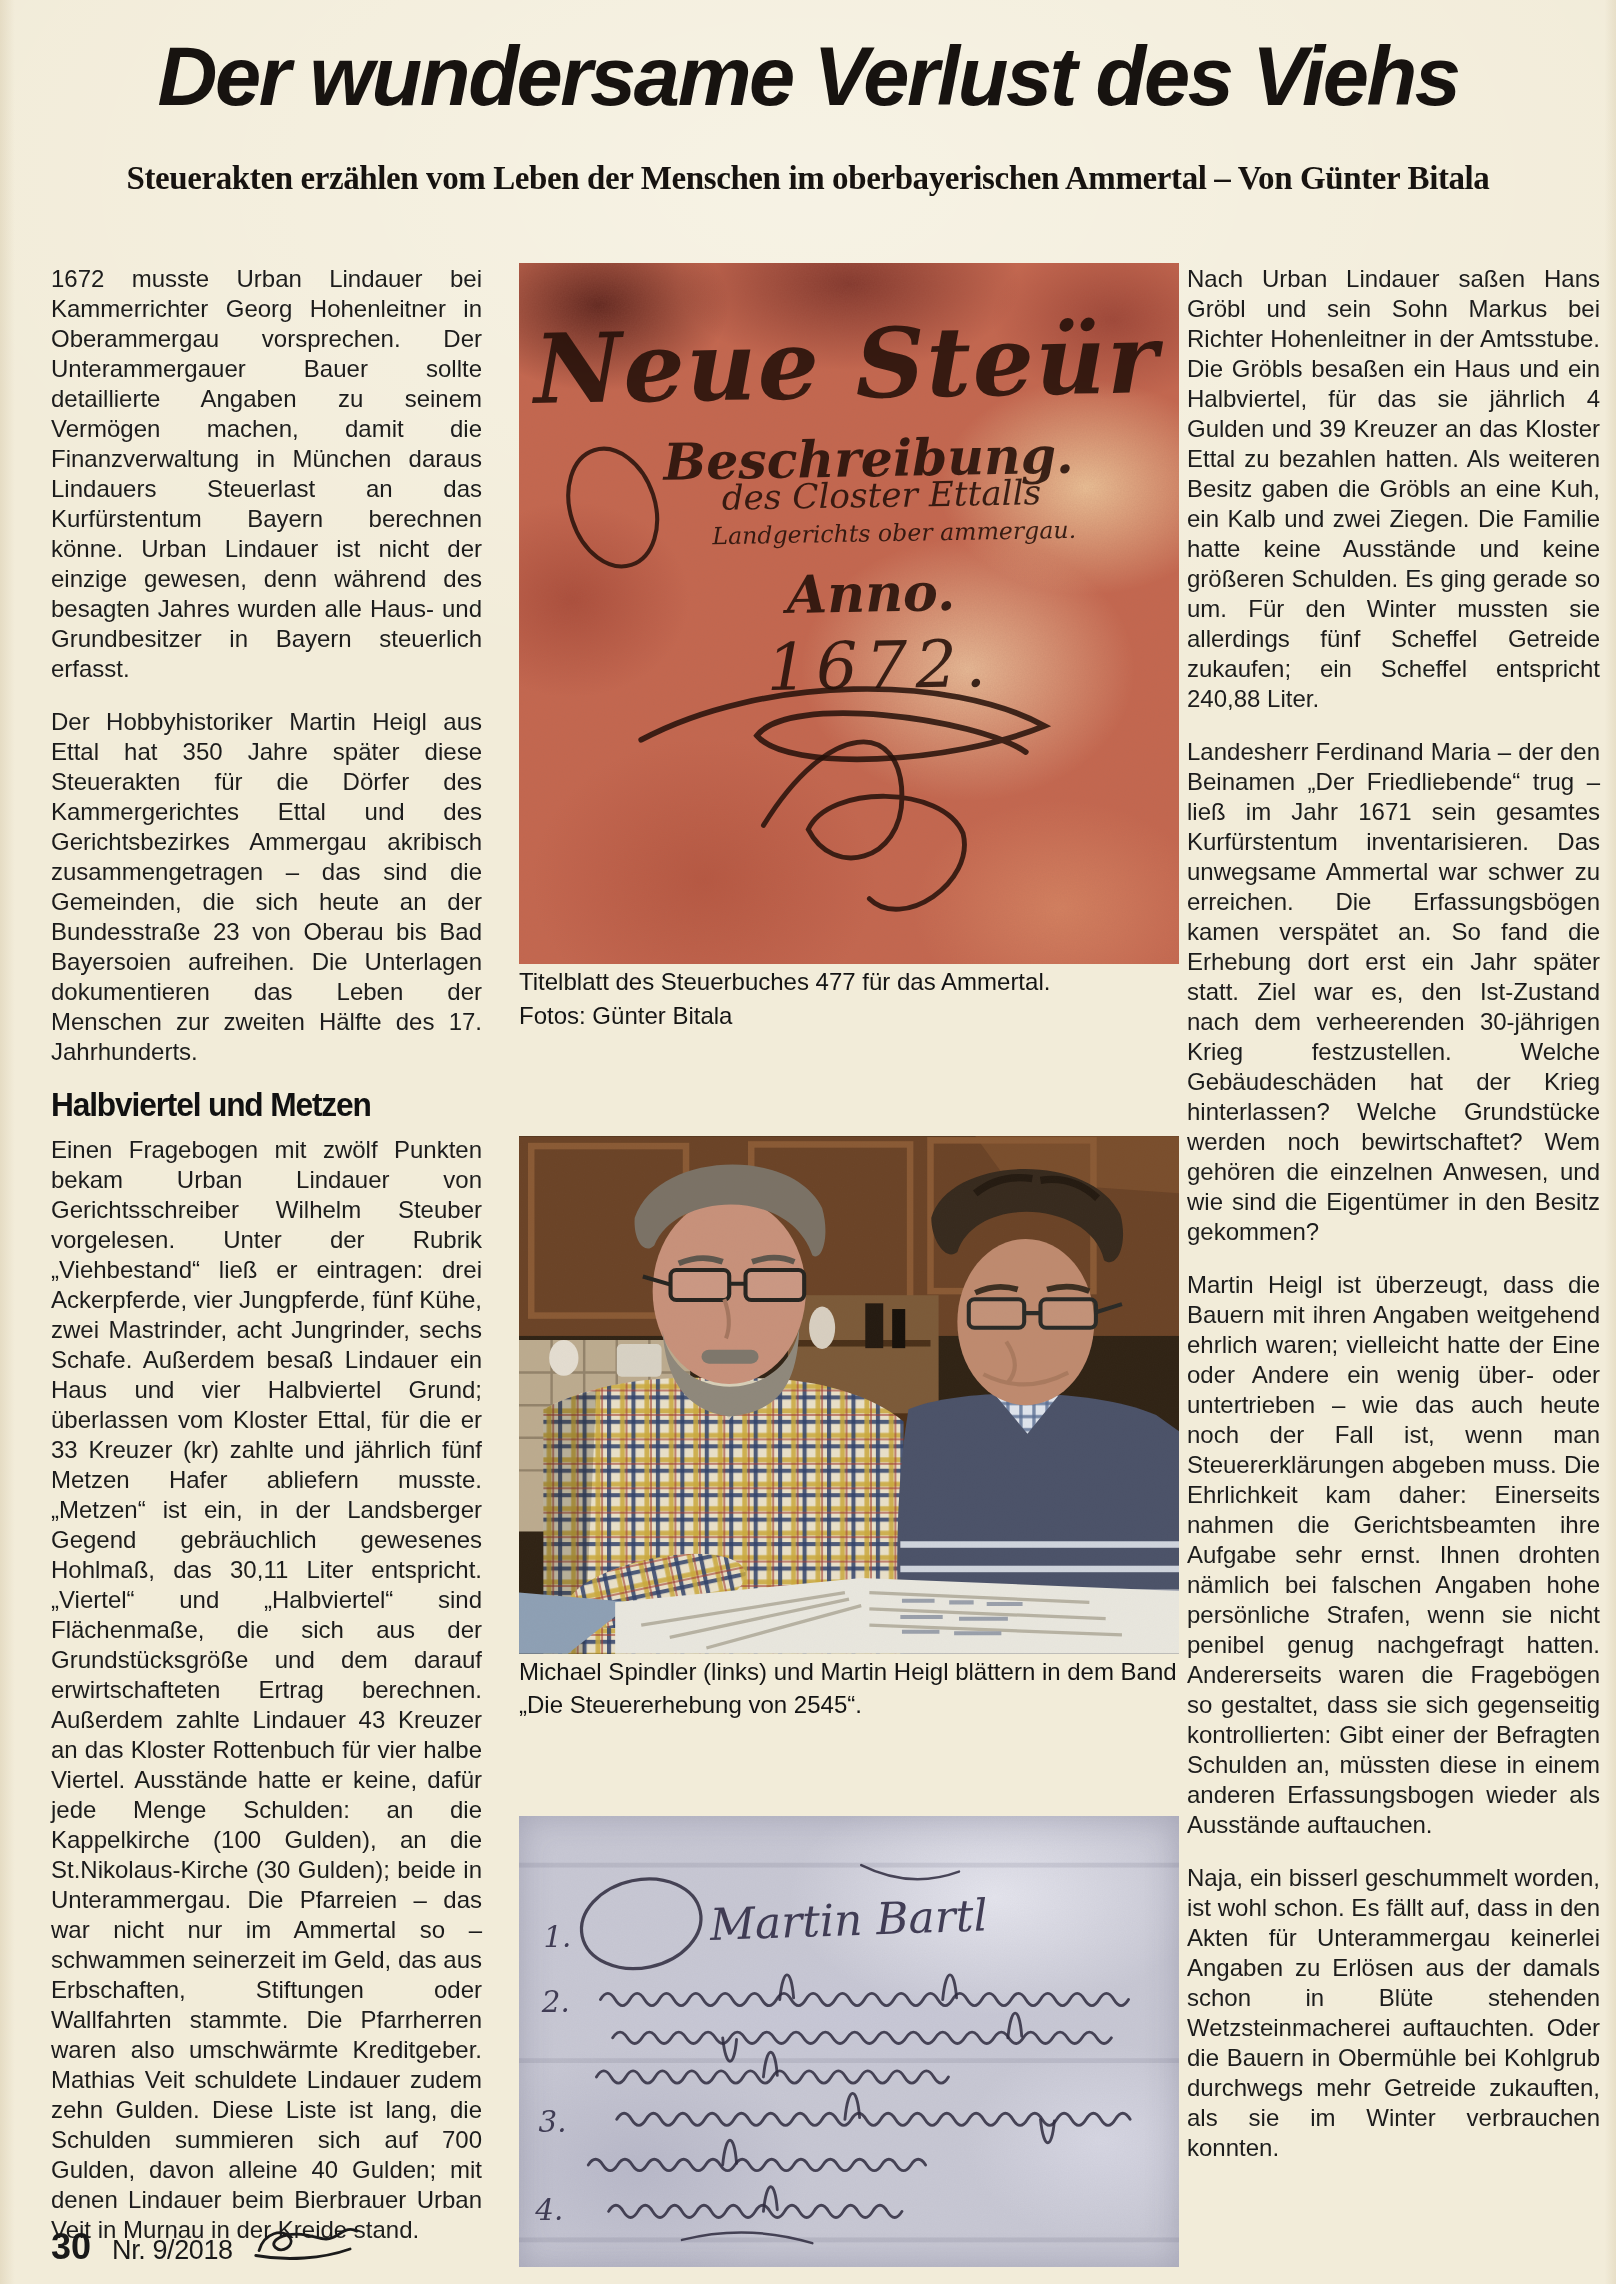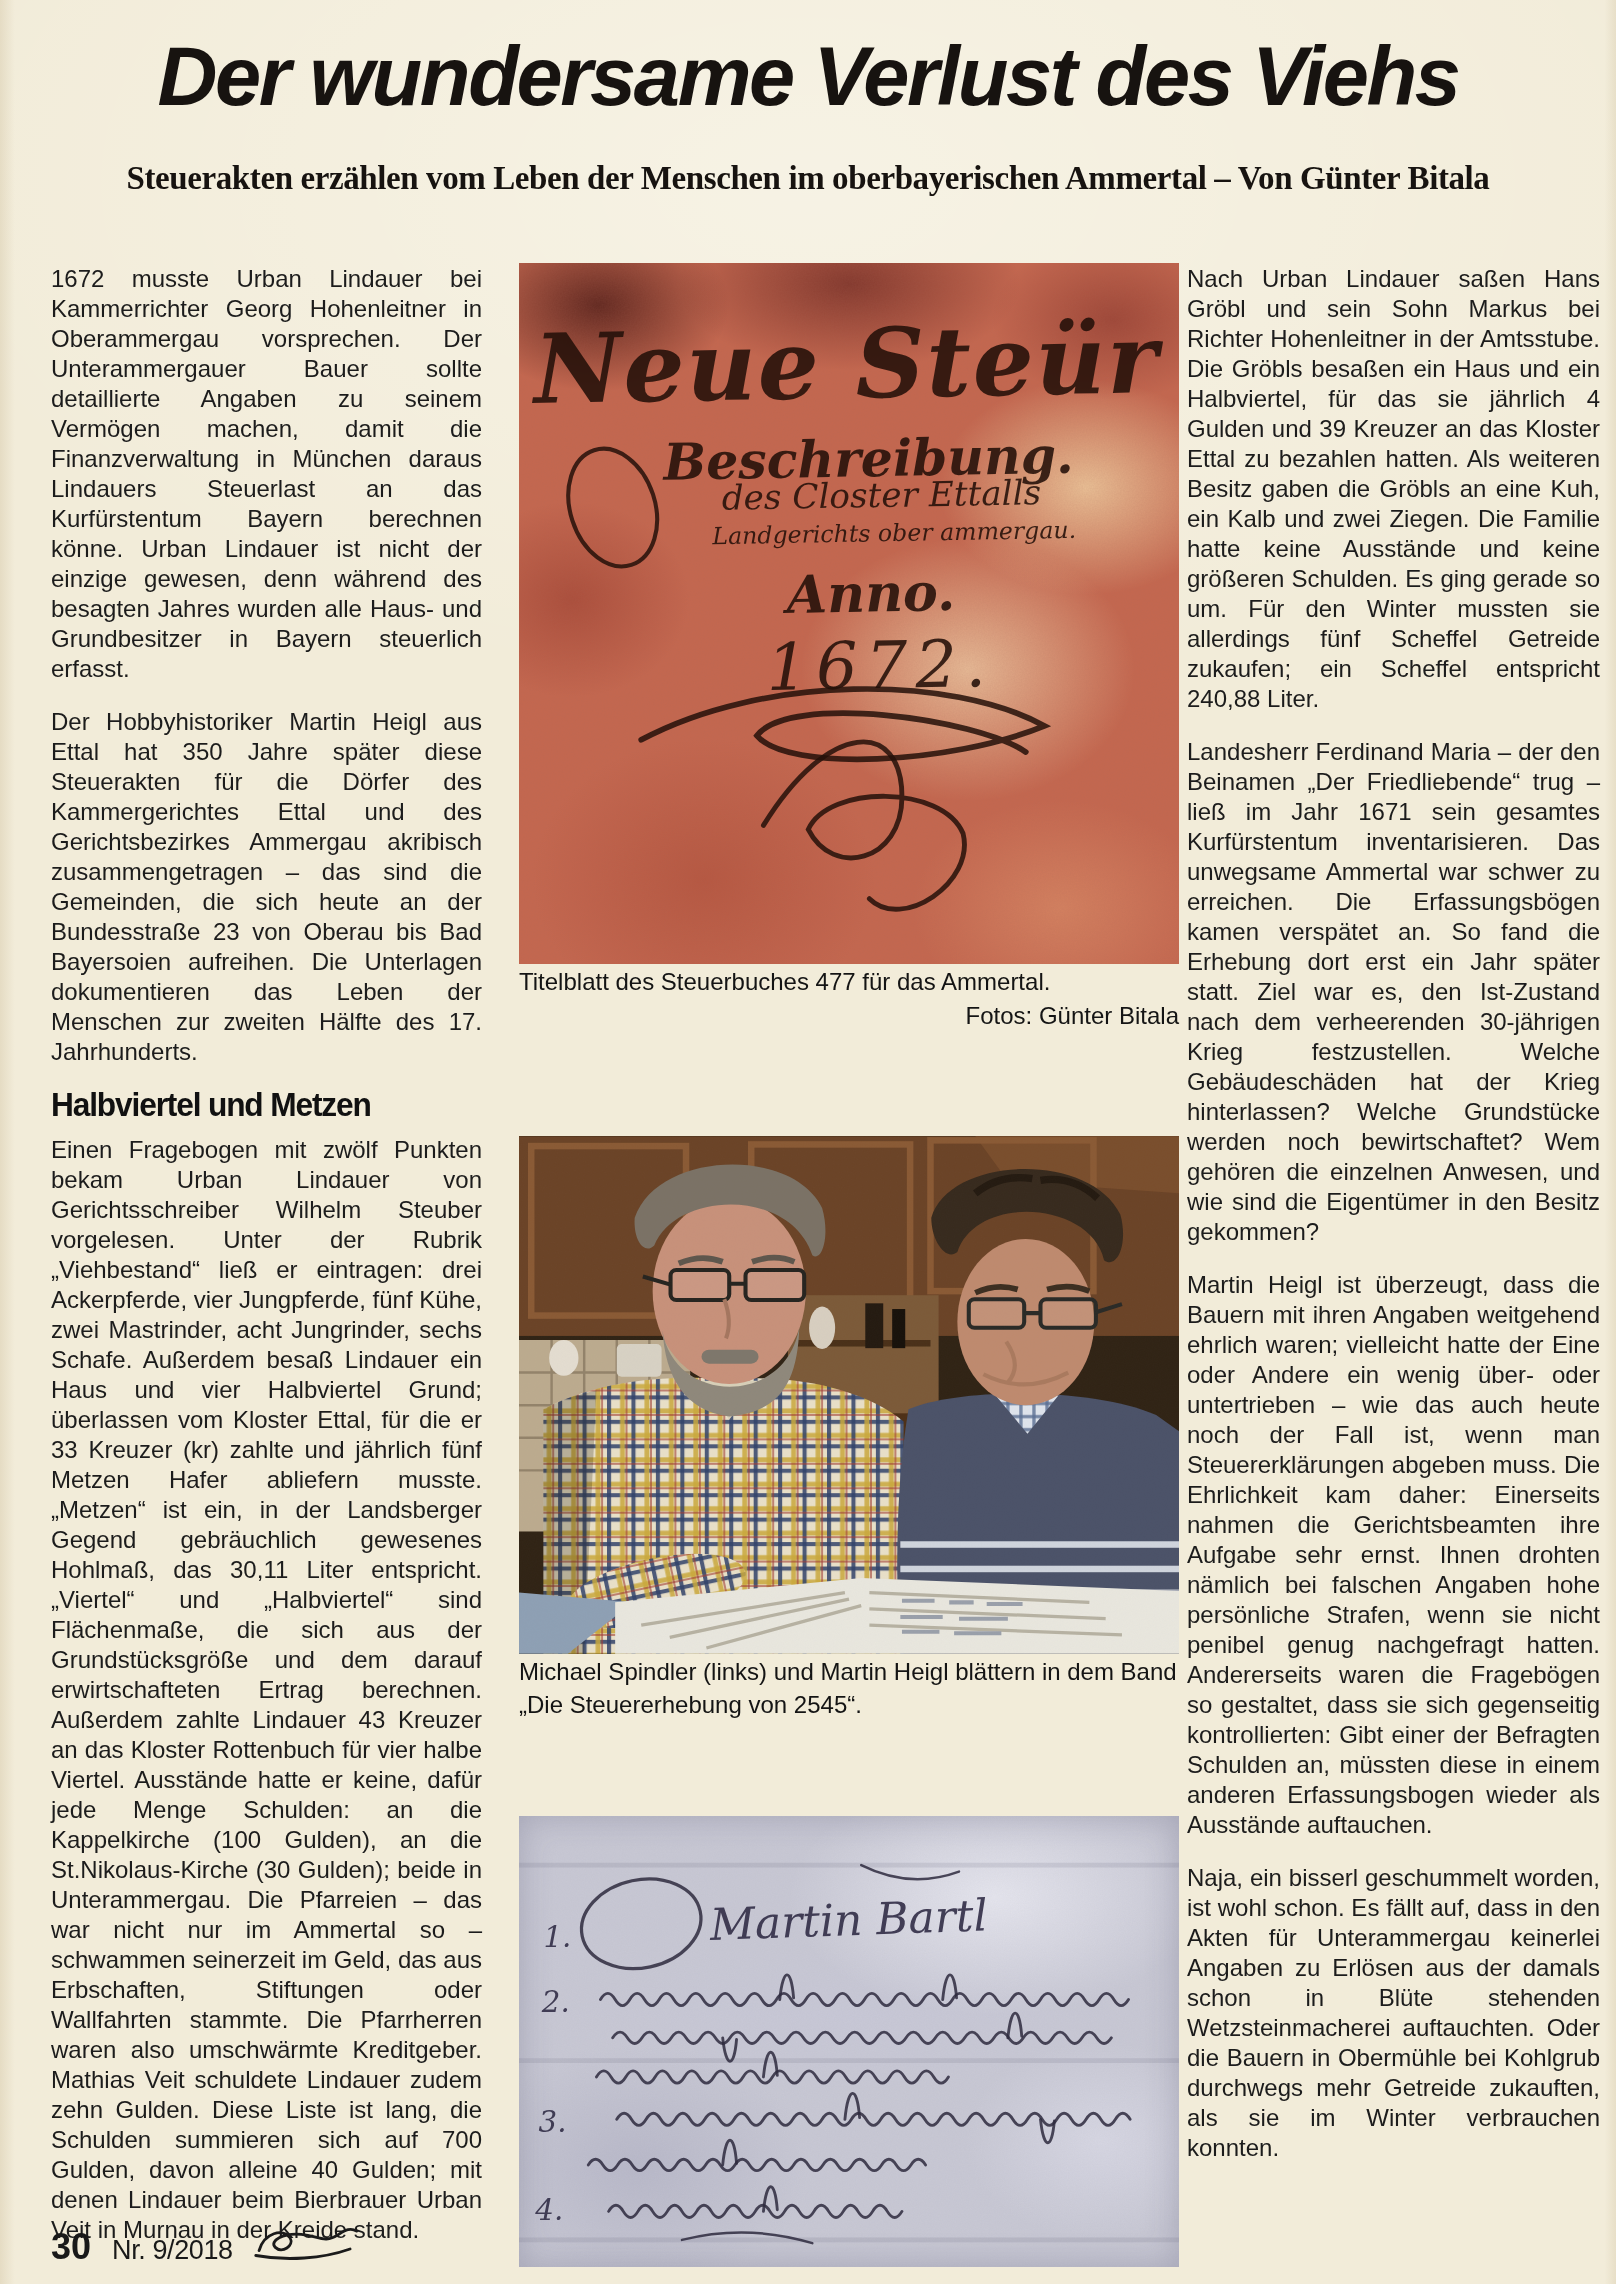--- a/index.html
+++ b/index.html
@@ -50,21 +50,21 @@
     background-color:#c8c8d4;
     background-image:
       radial-gradient(ellipse 342px 196px at 72% 18%, rgba(232,232,240,.9), rgba(232,232,240,0) 60%),
       radial-gradient(ellipse 294px 212px at 18% 78%, rgba(178,178,196,.7), rgba(178,178,196,0) 58%),
       radial-gradient(ellipse 245px 179px at 88% 72%, rgba(218,218,230,.8), rgba(218,218,230,0) 55%),
       radial-gradient(ellipse 408px 98px at 50% 45%, rgba(200,200,216,.6), rgba(200,200,216,0) 70%);
     box-shadow:inset 0 0 33px rgba(60,60,90,.25);
   }
   .figure svg{position:absolute;left:0;top:0;}
   .caption{font-size:24px;line-height:33px;margin-top:1px;color:#141414;text-align:left;}
-  .caption-credit{text-align:right;}
+  .caption-credit{text-align:left;}
   .footer{position:absolute;left:51px;top:2220px;display:flex;align-items:baseline;gap:21px;}
   .page-number{font-size:36px;font-weight:700;color:#191919;}
   .issue{font-size:27px;font-weight:400;color:#191919;letter-spacing:-0.4px;}
   .flourish{position:relative;top:3.3px;}
   .ink{fill:#241009;opacity:.88;}
   .inkline{stroke:#241009;fill:none;opacity:.85;stroke-linecap:round;}
   .ms3-ink{fill:#35314a;opacity:.92;}
   .ms3-line{stroke:#2e2a3e;fill:none;opacity:.85;stroke-linecap:round;}
 </style>
 </head>

